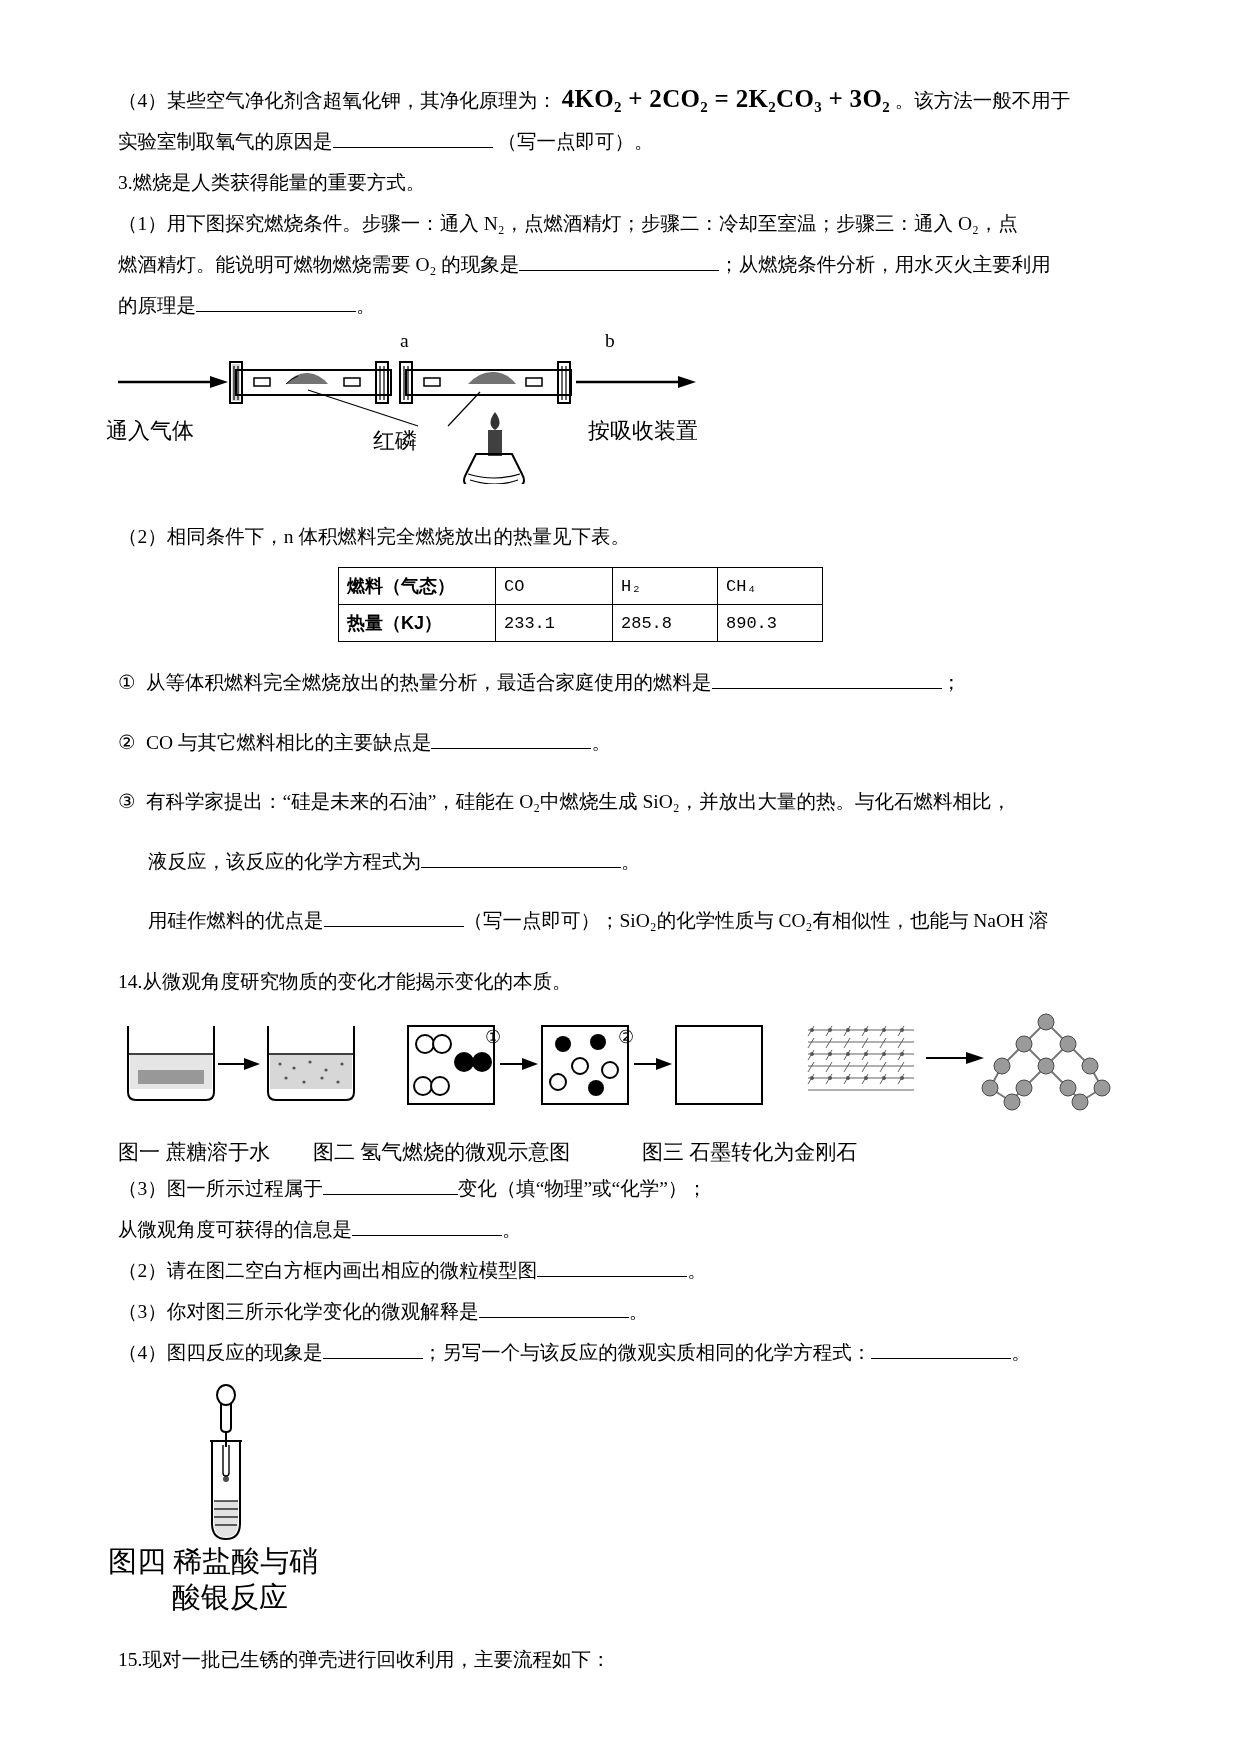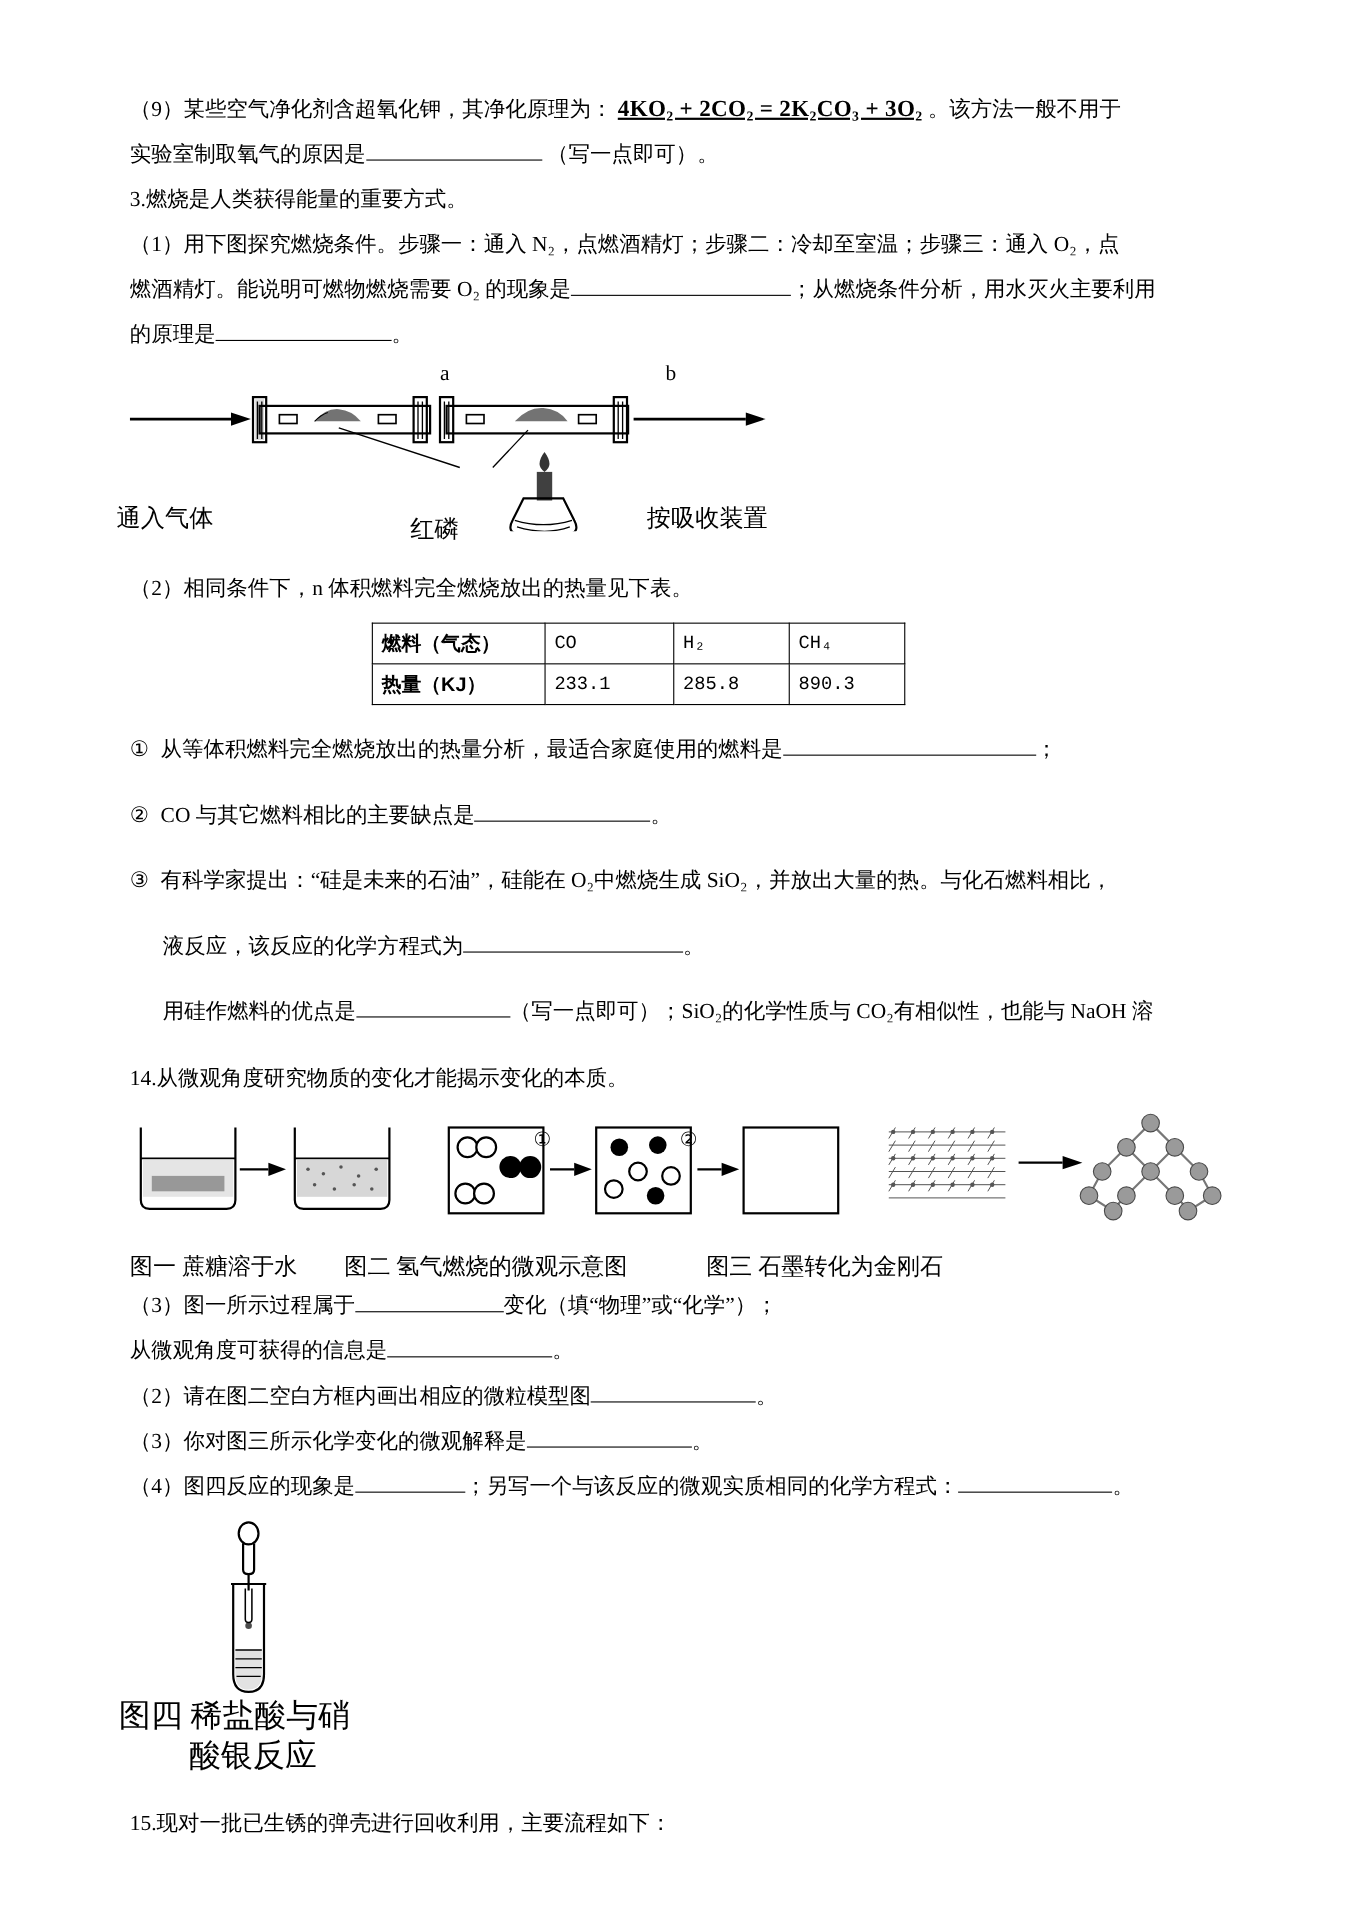--- a/index.html
+++ b/index.html
@@ -42,38 +42,37 @@
   .b140 { width: 140px; }
   .b150 { width: 150px; }
   .b160 { width: 160px; }
   .b200 { width: 200px; }
   .b230 { width: 230px; }
   .b100 { width: 100px; }
   .b135 { width: 135px; }
   .eq {
     font-family: "Liberation Serif", serif;
     font-weight: bold;
-    font-size: 21px;
+    font-size: 25px;
     letter-spacing: 0.3px;
-    text-decoration: underline;
   }
 
   
   .fig-tube {
     position: relative;
     height: 150px;
     margin-top: 8px;
     margin-bottom: 4px;
   }
   .lbl {
     position: absolute;
     font-family: "Liberation Serif", serif;
     font-size: 19.5px;
   }
-  .lbl-big { font-size: 22px; margin-top: 41px; }
+  .lbl-big { font-size: 22px; }
 
   
   table.fuel {
     border-collapse: collapse;
     margin: 10px 0 21px 220px;
     font-family: "Liberation Mono", monospace;
     font-size: 17px;
   }
   table.fuel td {
     border: 1px solid #000;
@@ -115,21 +114,21 @@
   }
   .fig4-cap .l2 { display: block; margin-left: 64px; }
 </style>
 </head>
 <body>
 
 <div class="page">
   <div class="content">
 
     <p class="para">
-      <span>（9）某些空气净化剂含超氧化钾，其净化原理为：</span>
+      <span>（4）某些空气净化剂含超氧化钾，其净化原理为：</span>
       <span class="eq">4KO₂ + 2CO₂ = 2K₂CO₃ + 3O₂</span>
       <span>。该方法一般不用于</span>
     </p>
     <p class="para">
       <span>实验室制取氧气的原因是</span><span class="blank b160"></span>
       <span>（写一点即可）。</span>
     </p>
 
     <p class="para">3.燃烧是人类获得能量的重要方式。</p>
 

